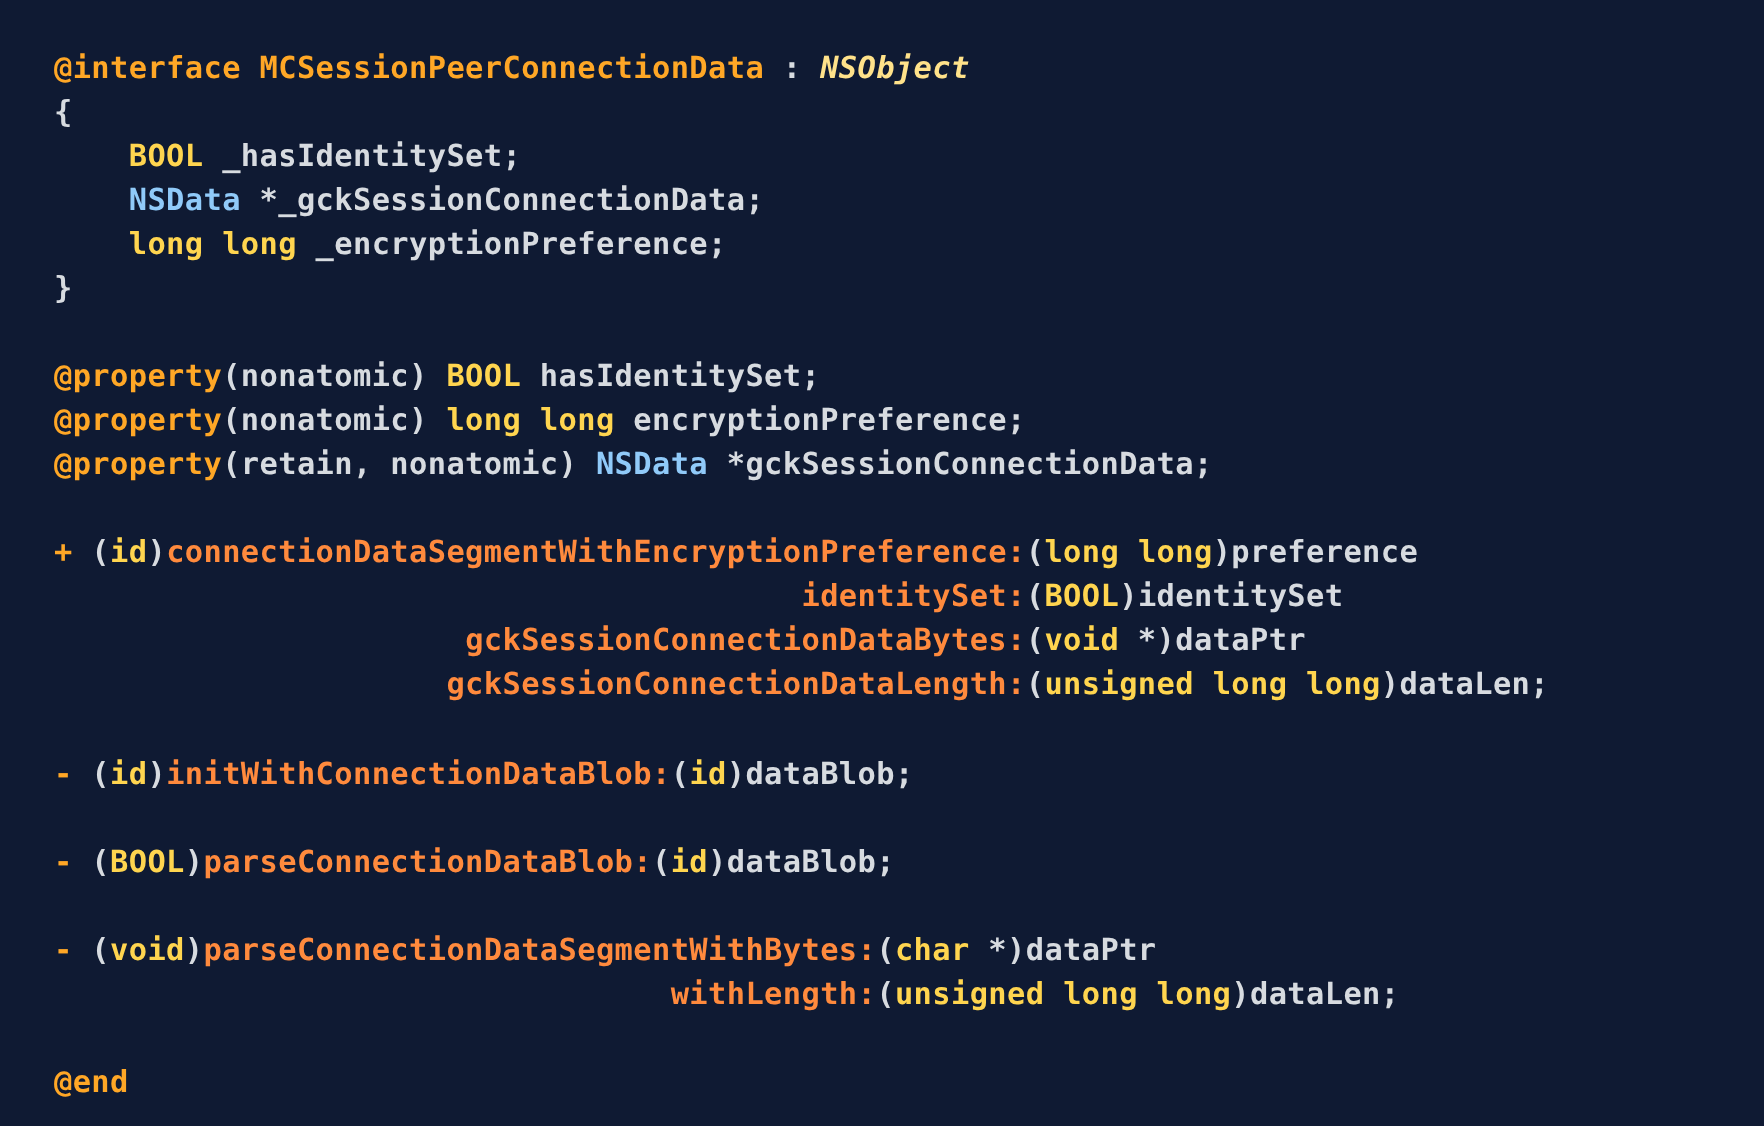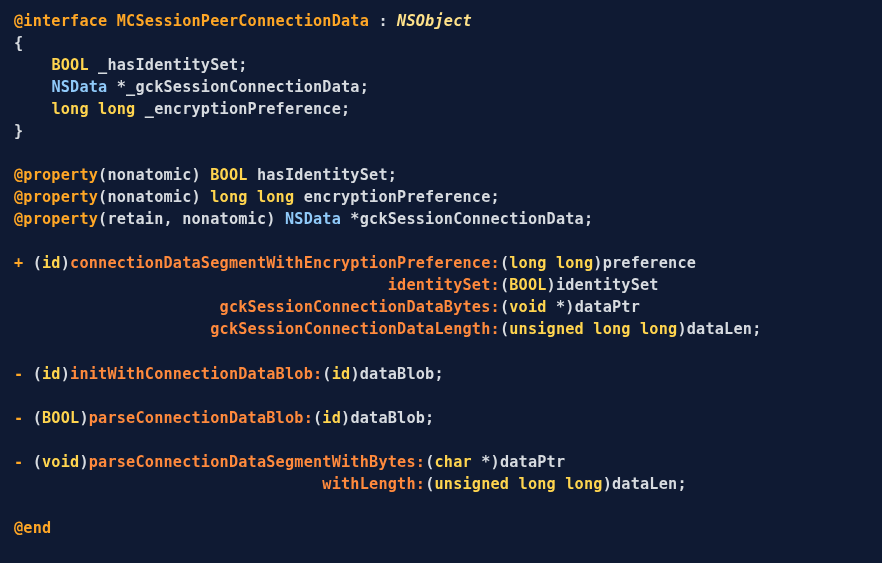--- a/index.html
+++ b/index.html
@@ -4,21 +4,21 @@
 <style>
   html, body {
     margin: 0;
     padding: 0;
     width: 882px;
     height: 563px;
     background: #0f1a33;
     overflow: hidden;
   }
   pre.code {
-    margin: 4px;
+    margin: 17px;
     padding: 6px 10px 6px 10px;
     font-family: "Menlo", "Consolas", "DejaVu Sans Mono", monospace;
     font-size: 15.2px;
     line-height: 1.45;
     font-weight: 700;
     letter-spacing: 0.2px;
     white-space: pre;
     color: #d7dbe0;
   }
   .kw   { color: #ffa726; }             

